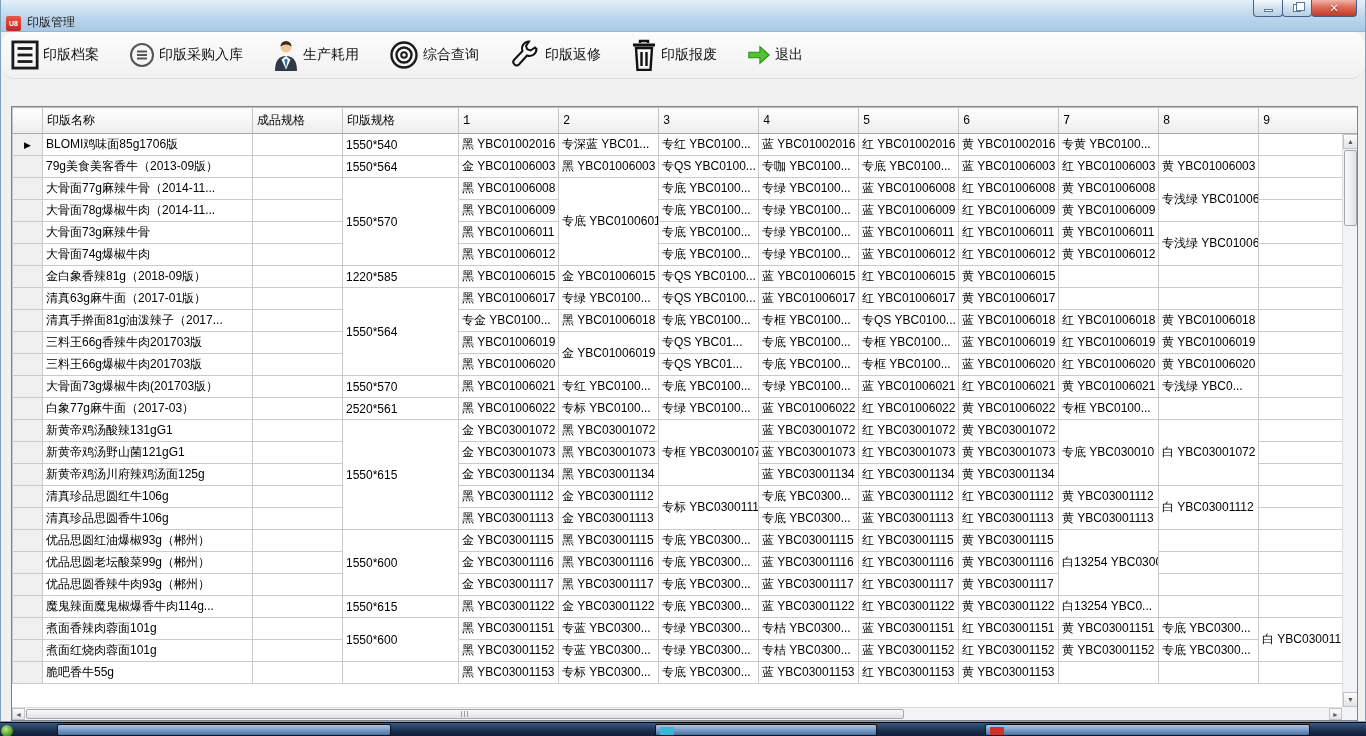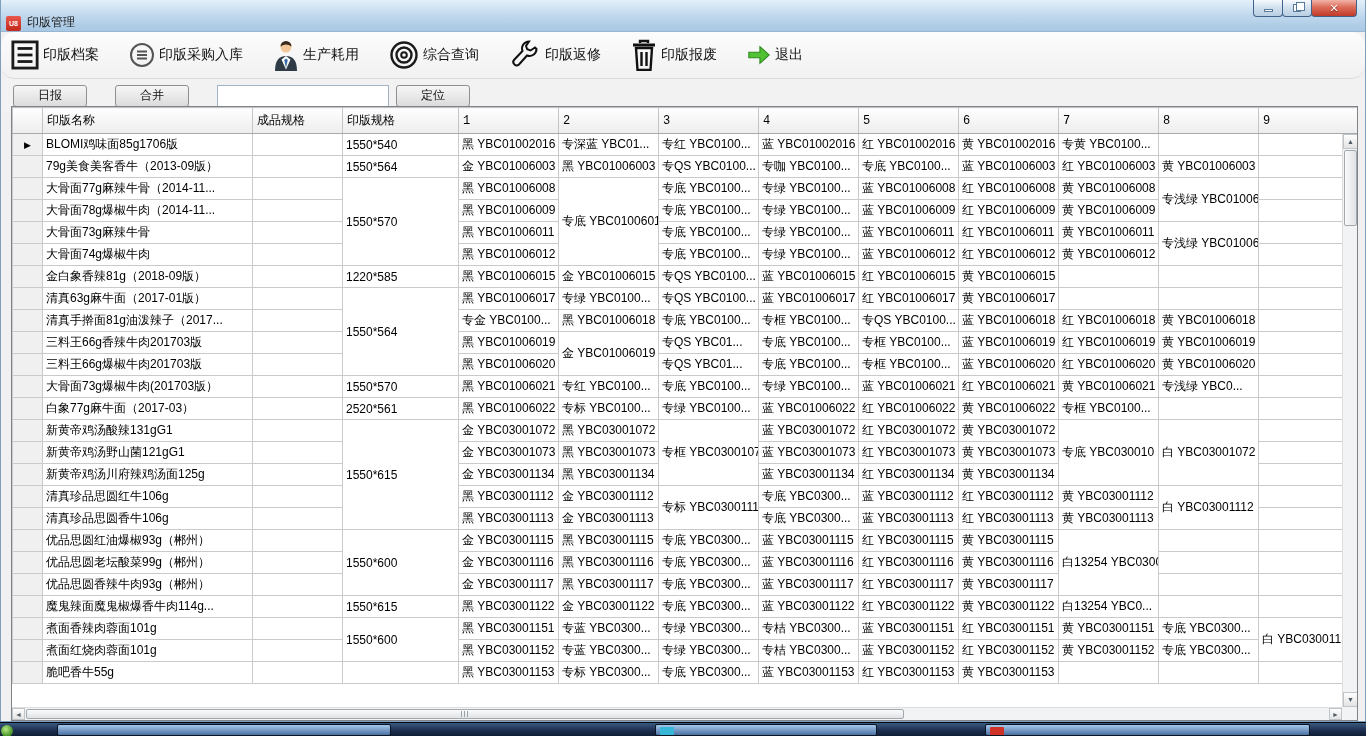--- a/index.html
+++ b/index.html
@@ -183,26 +183,20 @@
     <div class="tool-item">
       <span class="ticon">
         <svg width="24" height="20" viewBox="0 0 26 20">
             <path d="M2 7 h12 v-6 l10 9 -10 9 v-6 h-12 z" fill="#52c234" stroke="#2e8a1c" stroke-width="1.2"></path>
           </svg>
       </span>
       <span class="tlabel">退出</span>
     </div>
   </div>
 
-  <div class="actionbar">
-    <button class="win-btn btn-daily">日报</button>
-    <button class="win-btn btn-merge">合并</button>
-    <input class="search-box" value="" style="">
-    <button class="win-btn btn-locate">定位</button>
-  </div>
 
   <div class="grid-wrap">
     <table class="grid">
       <colgroup>
         <col style="width:30px">
           <col style="width:210px">
           <col style="width:90px">
           <col style="width:116px">
         <col style="width:100px">
           <col style="width:100px">

